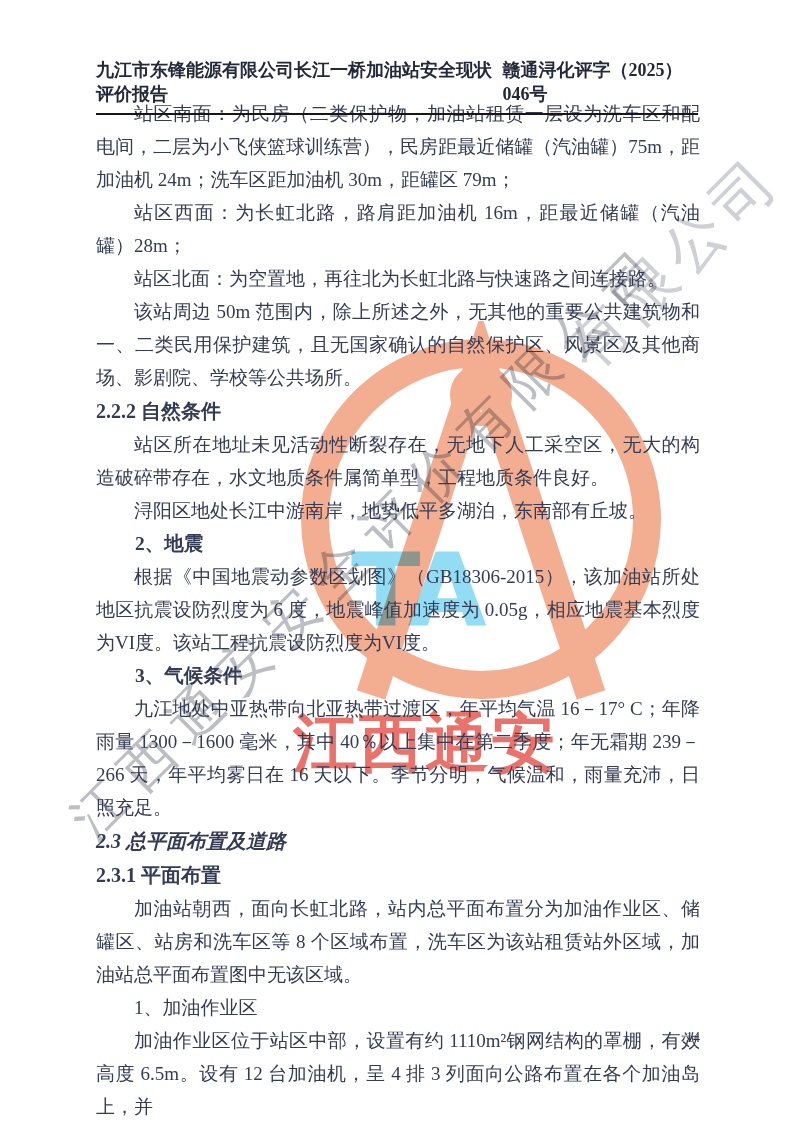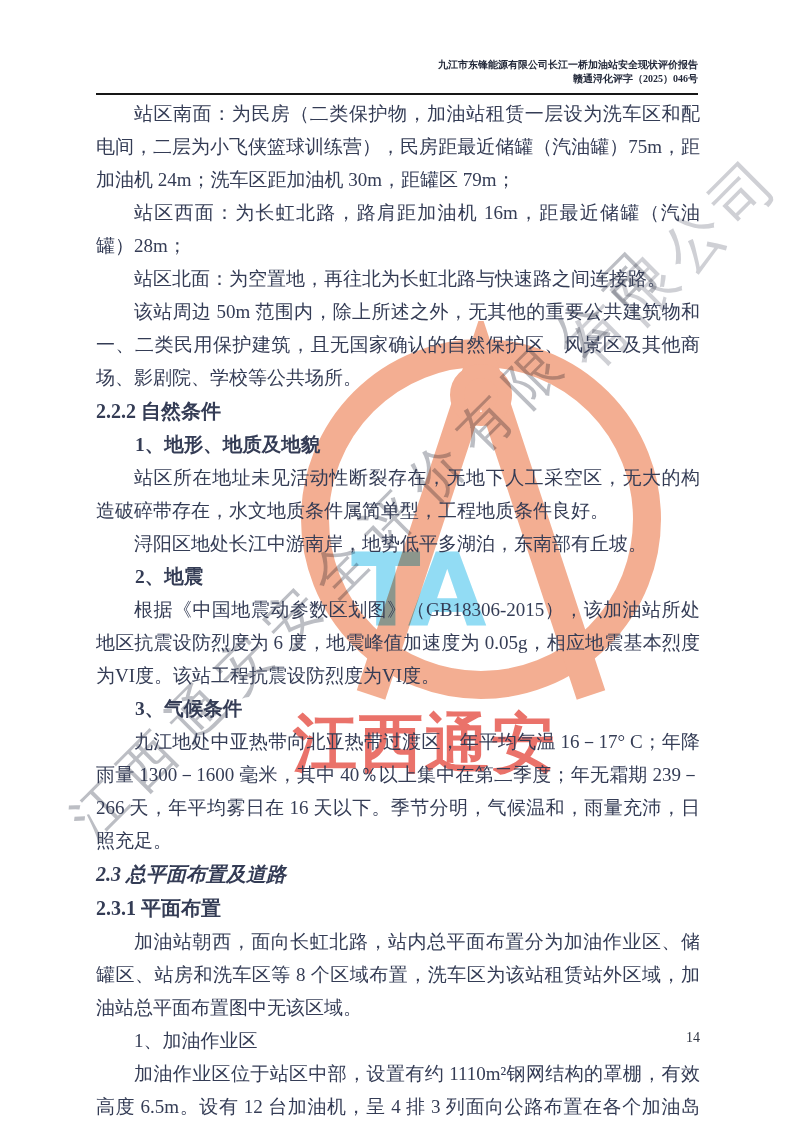--- a/index.html
+++ b/index.html
@@ -9,23 +9,22 @@
     background:#ffffff;
     overflow:hidden;
     font-family:"Liberation Serif","DejaVu Serif",serif;
     color:#343c55;
   }
   
   .header{
     position:absolute;left:96px;top:58px;width:602px;
     display:flex;justify-content:space-between;align-items:flex-end;
     padding-bottom:7px;border-bottom:2.5px solid #161616;
-    font-size:10px;font-weight:700;color:#23293a;
+    font-size:18px;font-weight:700;color:#23293a;
     z-index:3;
-    flex-direction:column;
   }
   
   .watermark{position:absolute;inset:0;z-index:1;}
   .wm{position:absolute;mix-blend-mode:multiply;}
   .wm-logo{left:283px;top:321px;width:396px;height:396px;opacity:.8;}
   .wm-letters{
     left:351px;top:540px;
     font-family:"DejaVu Sans","Liberation Sans",sans-serif;
     font-size:102px;font-weight:700;letter-spacing:-5px;
     color:#7fd6f2;opacity:.85;line-height:1;
@@ -84,21 +83,20 @@
     <span>九江市东锋能源有限公司长江一桥加油站安全现状评价报告</span>
     <span>赣通浔化评字（2025）046号</span>
   </div>
 
   <main class="content">
       <p class="para body">站区南面：为民房（二类保护物，加油站租赁一层设为洗车区和配电间，二层为小飞侠篮球训练营），民房距最近储罐（汽油罐）75m，距加油机 24m；洗车区距加油机 30m，距罐区 79m；</p>
       <p class="para body">站区西面：为长虹北路，路肩距加油机 16m，距最近储罐（汽油罐）28m；</p>
       <p class="para body">站区北面：为空置地，再往北为长虹北路与快速路之间连接路。</p>
       <p class="para body">该站周边 50m 范围内，除上所述之外，无其他的重要公共建筑物和一、二类民用保护建筑，且无国家确认的自然保护区、风景区及其他商场、影剧院、学校等公共场所。</p>
       <p class="para h2">2.2.2 自然条件</p>
-      <p class="para sub">1、地形、地质及地貌</p>
       <p class="para body">站区所在地址未见活动性断裂存在，无地下人工采空区，无大的构造破碎带存在，水文地质条件属简单型，工程地质条件良好。</p>
       <p class="para body">浔阳区地处长江中游南岸，地势低平多湖泊，东南部有丘坡。</p>
       <p class="para sub">2、地震</p>
       <p class="para body">根据《中国地震动参数区划图》（GB18306-2015），该加油站所处地区抗震设防烈度为 6 度，地震峰值加速度为 0.05g，相应地震基本烈度为VI度。该站工程抗震设防烈度为VI度。</p>
       <p class="para sub">3、气候条件</p>
       <p class="para body">九江地处中亚热带向北亚热带过渡区，年平均气温 16－17° C；年降雨量 1300－1600 毫米，其中 40％以上集中在第二季度；年无霜期 239－266 天，年平均雾日在 16 天以下。季节分明，气候温和，雨量充沛，日照充足。</p>
       <p class="para h1">2.3 总平面布置及道路</p>
       <p class="para h2">2.3.1 平面布置</p>
       <p class="para body">加油站朝西，面向长虹北路，站内总平面布置分为加油作业区、储罐区、站房和洗车区等 8 个区域布置，洗车区为该站租赁站外区域，加油站总平面布置图中无该区域。</p>
       <p class="para body">1、加油作业区</p>

